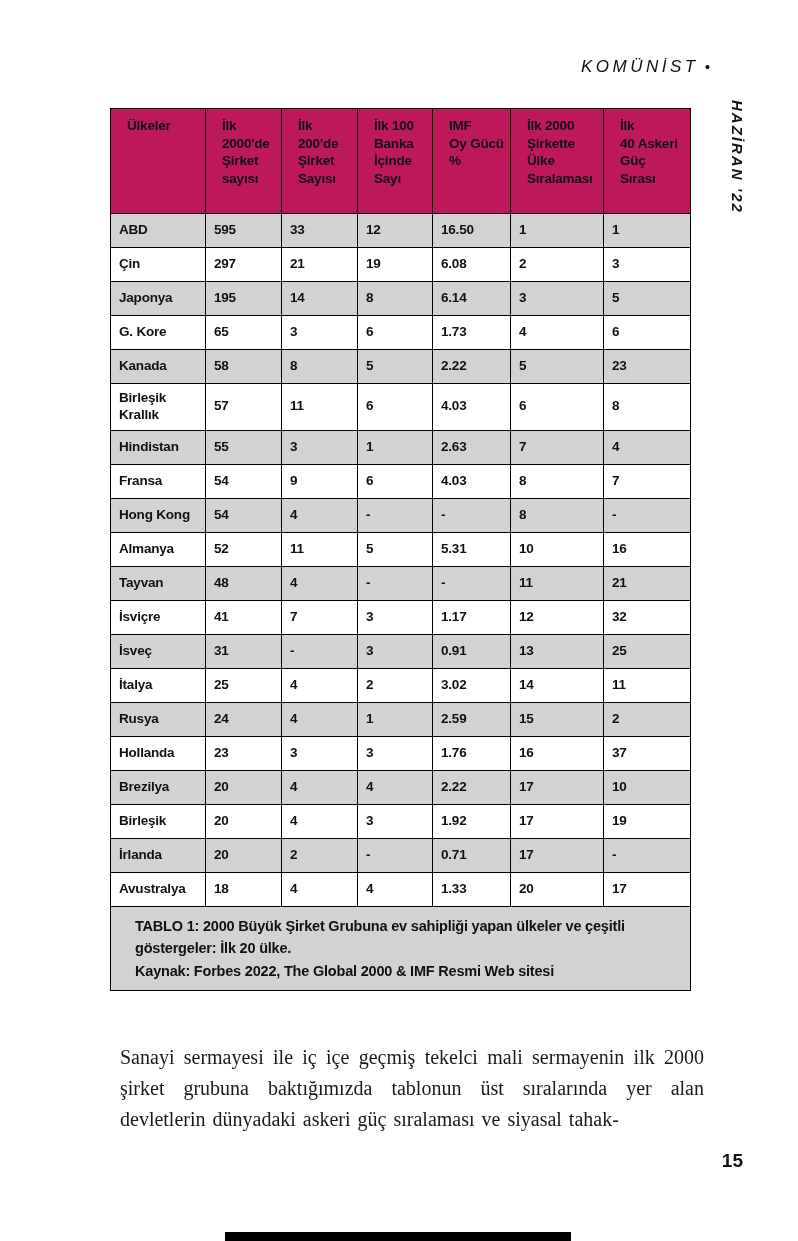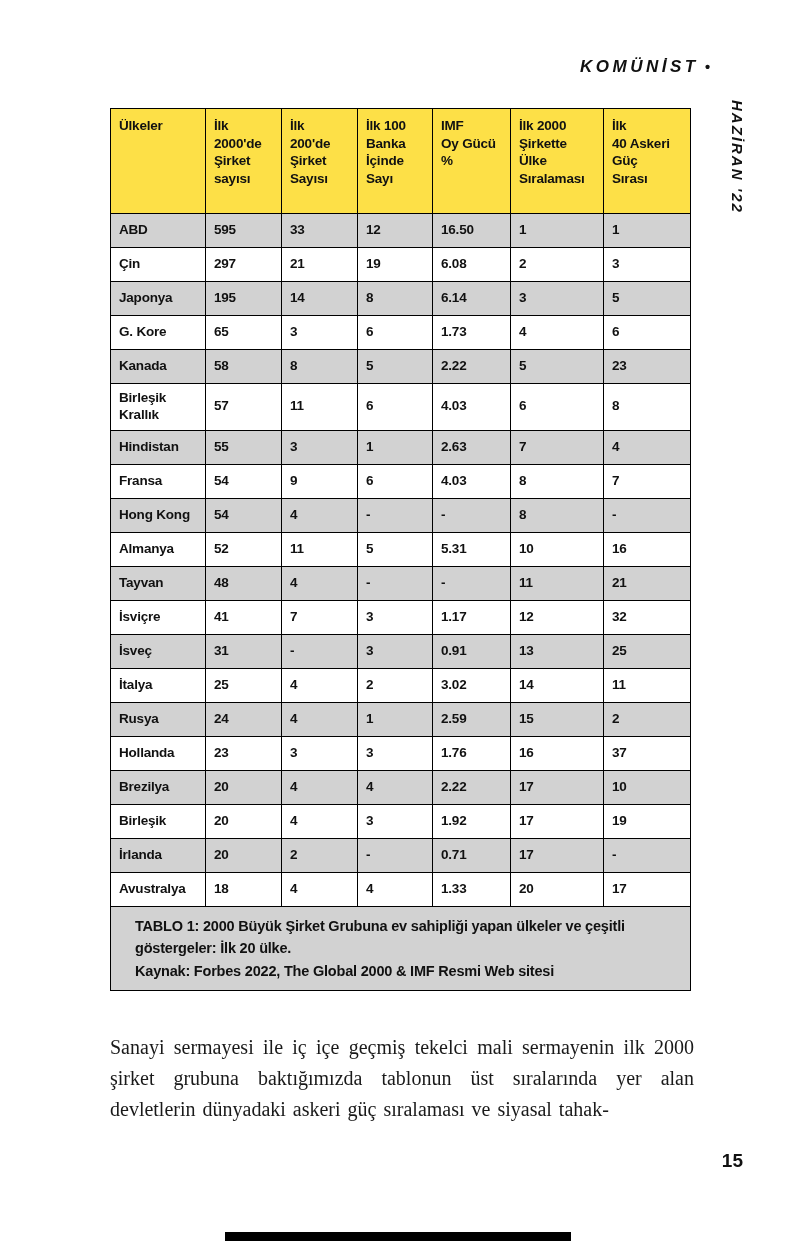--- a/index.html
+++ b/index.html
@@ -13,21 +13,21 @@
     height:1241px;
     background:#ffffff;
     font-family:"Liberation Sans", sans-serif;
     overflow:hidden;
   }
   
   .masthead{
     position:absolute;
     top:57px;
     right:88px;
-    font-weight:bold;
+    font-weight:normal;
     font-style:italic;
     font-size:17px;
     letter-spacing:3.5px;
     color:#111;
     white-space:nowrap;
   }
   .masthead .bullet{
     letter-spacing:0;
     margin-left:6px;
     font-size:15px;
@@ -56,23 +56,23 @@
   .data-table td{
     border:1.5px solid var(--border);
     font-weight:bold;
     font-size:13.5px;
     letter-spacing:-0.2px;
     color:#111;
     text-align:left;
     box-sizing:border-box;
   }
   .data-table thead th{
-    background:#fde047;
+    background:#be185d;
     vertical-align:top;
-    padding:8px 4px 8px 8px;
+    padding:8px 4px 8px 16px;
     height:105px;
     white-space:pre-line;
     line-height:1.3;
   }
   .data-table tbody td{
     padding:6px 4px 6px 8px;
     height:34px;
     vertical-align:middle;
     line-height:1.25;
     background:#ffffff;
@@ -85,21 +85,21 @@
     padding:8px 24px;
     font-size:14.5px;
     line-height:1.55;
   }
   
   .body-text{
     position:absolute;
     left:108px;
     top:1030px;
     width:584px;
-    margin:2px;
+    margin:12px;
     font-family:"Liberation Serif", serif;
     font-size:20px;
     line-height:1.55;
     text-align:justify;
     color:#1a1a1a;
     word-spacing:2px;
   }
   .page-number{
     position:absolute;
     right:55px;

